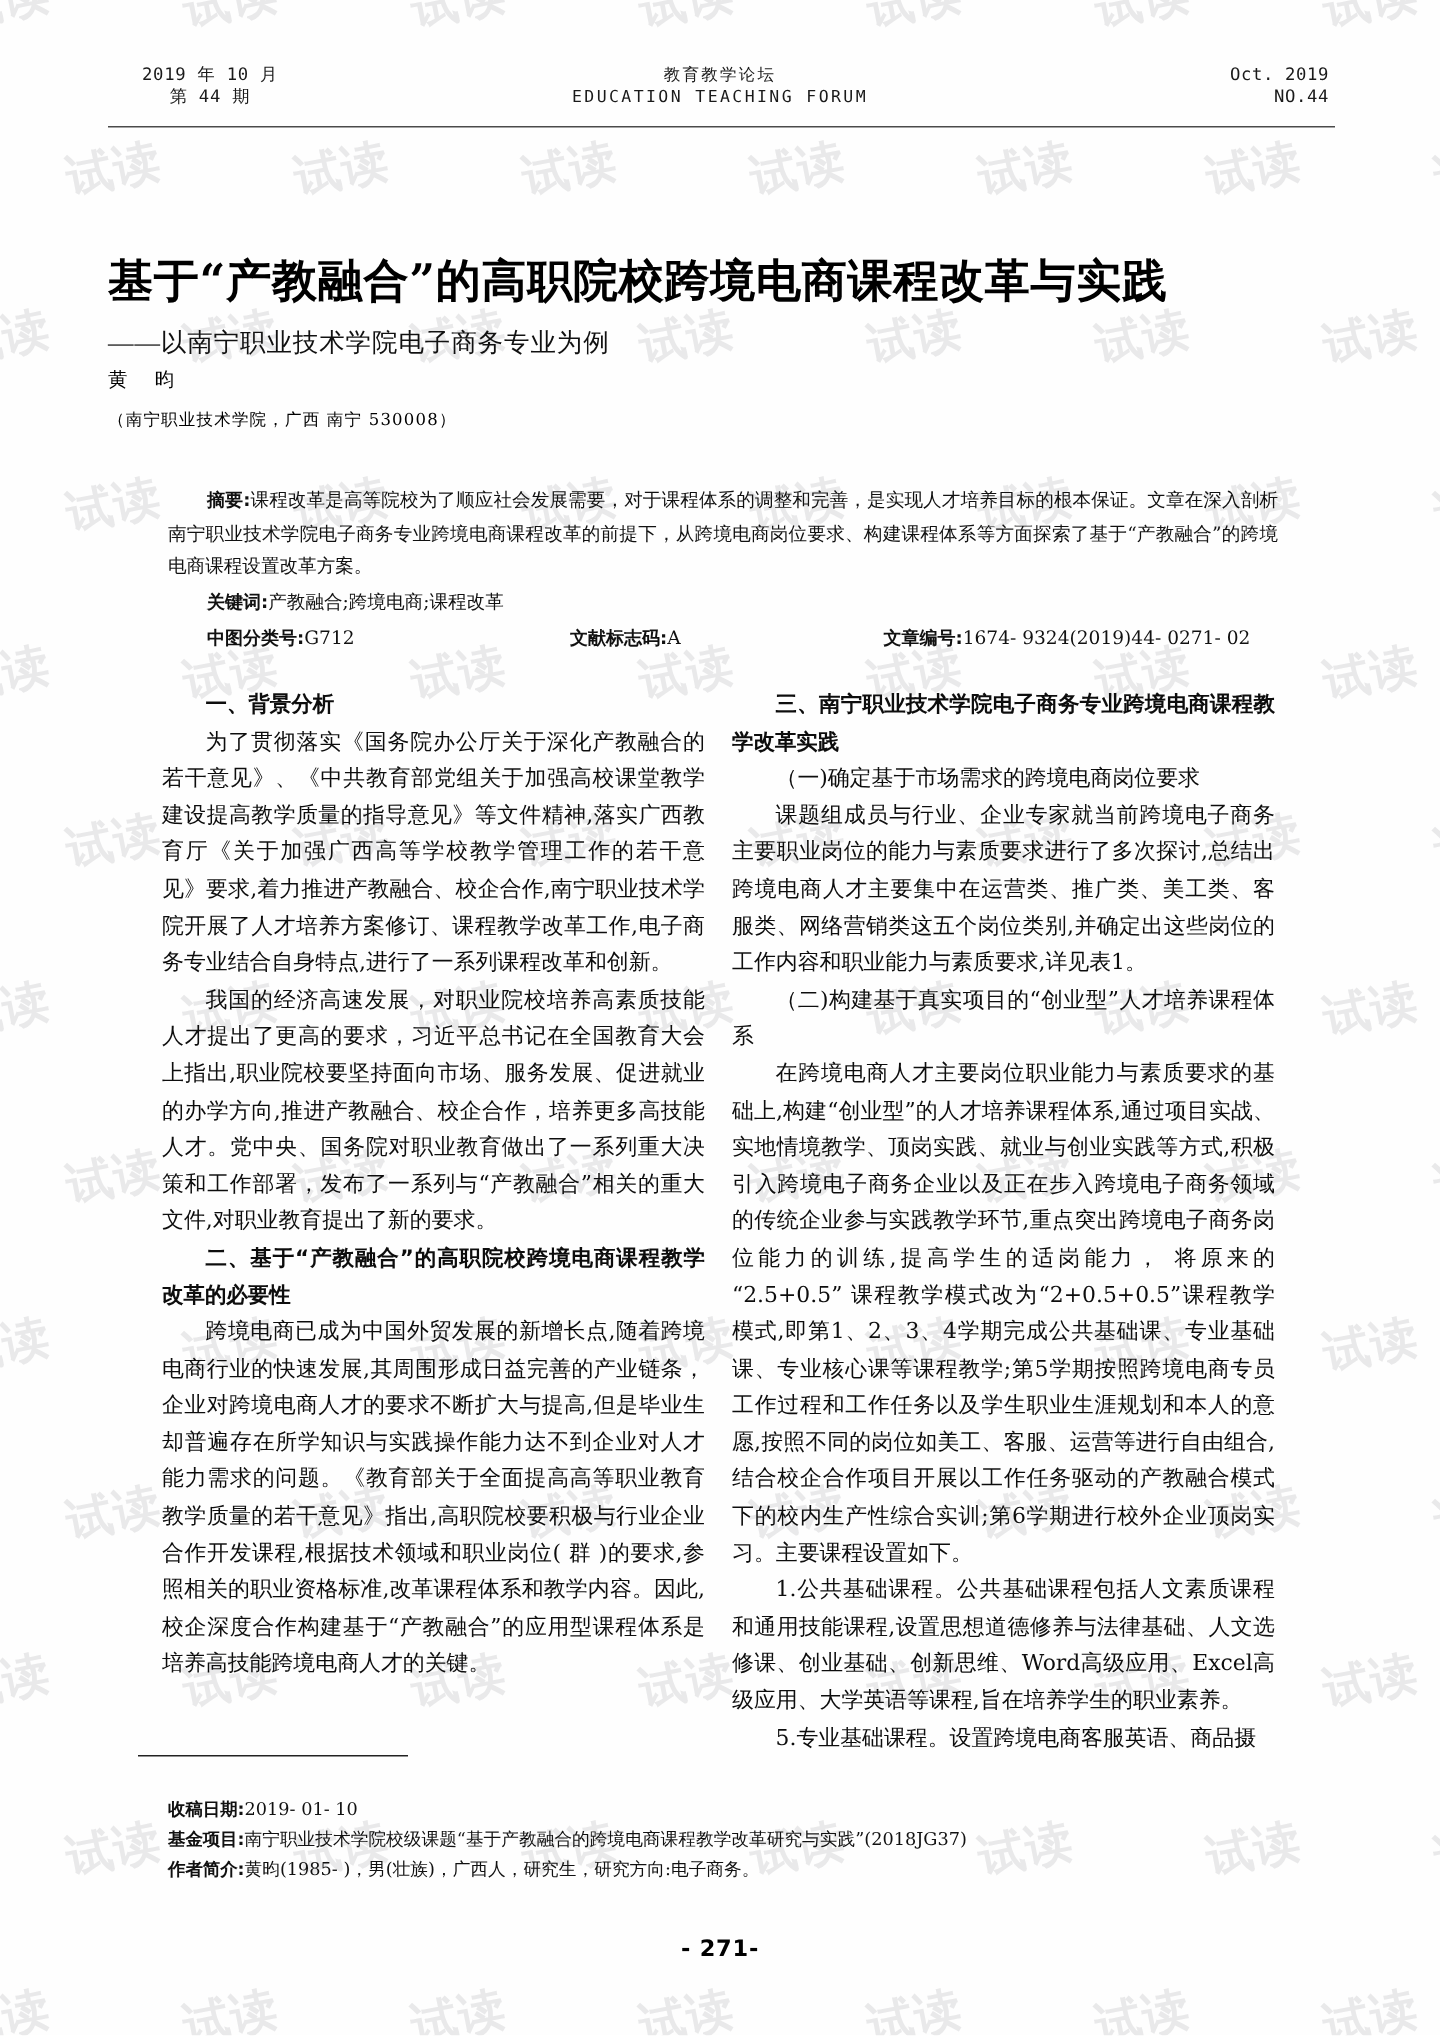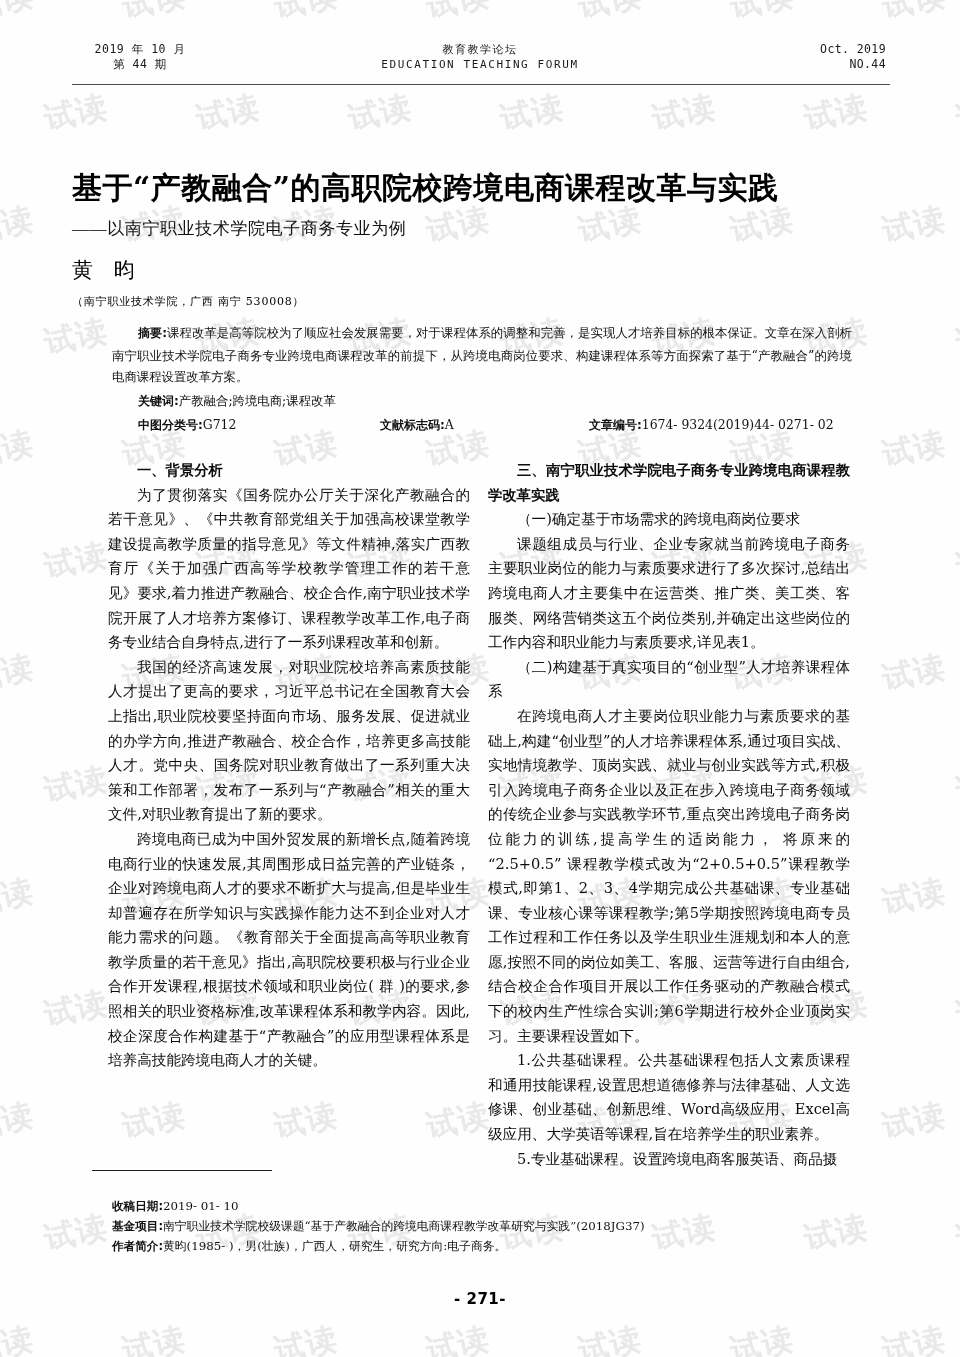--- a/index.html
+++ b/index.html
@@ -87,23 +87,23 @@
     white-space: nowrap;
   }
   .title-sub {
     margin-top: 9px;
     font-family: Liberation Serif, serif;
     font-size: 17px;
     letter-spacing: .6px;
     color: #111;
   }
   .author {
-    margin-top: 16px;
-    font-family: "DejaVu Serif", serif;
-    font-size: 21px;
+    margin-top: 4px;
+    font-family: "DejaVu Serif", serif;
+    font-size: 13px;
     letter-spacing: 7px;
   }
   .affil {
     margin-top: 10px;
     font-family: "DejaVu Serif", serif;
     font-size: 11px;
     letter-spacing: .8px;
   }
 
   
@@ -300,20 +300,21 @@
         <span class="c1"><span class="lbl">中图分类号:</span><span>G712</span></span>
         <span class="c2"><span class="lbl">文献标志码:</span><span>A</span></span>
         <span class="c3"><span class="lbl">文章编号:</span><span>1674- 9324(2019)44- 0271- 02</span></span>
       </div>
     </div>
 
     <div class="col col-left" id="col-left">
         <p class="hd">一、背景分析</p>
         <p>为了贯彻落实《国务院办公厅关于深化产教融合的若干意见》、《中共教育部党组关于加强高校课堂教学建设提高教学质量的指导意见》等文件精神,落实广西教育厅《关于加强广西高等学校教学管理工作的若干意见》要求,着力推进产教融合、校企合作,南宁职业技术学院开展了人才培养方案修订、课程教学改革工作,电子商务专业结合自身特点,进行了一系列课程改革和创新。</p>
         <p>我国的经济高速发展，对职业院校培养高素质技能人才提出了更高的要求，习近平总书记在全国教育大会上指出,职业院校要坚持面向市场、服务发展、促进就业的办学方向,推进产教融合、校企合作，培养更多高技能人才。党中央、国务院对职业教育做出了一系列重大决策和工作部署，发布了一系列与“产教融合”相关的重大文件,对职业教育提出了新的要求。</p>
+        <p class="hd">二、基于“产教融合”的高职院校跨境电商课程教学改革的必要性</p>
         <p>跨境电商已成为中国外贸发展的新增长点,随着跨境电商行业的快速发展,其周围形成日益完善的产业链条，企业对跨境电商人才的要求不断扩大与提高,但是毕业生却普遍存在所学知识与实践操作能力达不到企业对人才能力需求的问题。《教育部关于全面提高高等职业教育教学质量的若干意见》指出,高职院校要积极与行业企业合作开发课程,根据技术领域和职业岗位( 群 )的要求,参照相关的职业资格标准,改革课程体系和教学内容。因此,校企深度合作构建基于“产教融合”的应用型课程体系是培养高技能跨境电商人才的关键。</p>
       </div>
     <div class="col col-right" id="col-right">
         <p class="hd">三、南宁职业技术学院电子商务专业跨境电商课程教学改革实践</p>
         <p>（一)确定基于市场需求的跨境电商岗位要求</p>
         <p>课题组成员与行业、企业专家就当前跨境电子商务主要职业岗位的能力与素质要求进行了多次探讨,总结出跨境电商人才主要集中在运营类、推广类、美工类、客服类、网络营销类这五个岗位类别,并确定出这些岗位的工作内容和职业能力与素质要求,详见表1。</p>
         <p>（二)构建基于真实项目的“创业型”人才培养课程体系</p>
         <p>在跨境电商人才主要岗位职业能力与素质要求的基础上,构建“创业型”的人才培养课程体系,通过项目实战、实地情境教学、顶岗实践、就业与创业实践等方式,积极引入跨境电子商务企业以及正在步入跨境电子商务领域的传统企业参与实践教学环节,重点突出跨境电子商务岗位能力的训练,提高学生的适岗能力， 将原来的 “2.5+0.5” 课程教学模式改为“2+0.5+0.5”课程教学模式,即第1、2、3、4学期完成公共基础课、专业基础课、专业核心课等课程教学;第5学期按照跨境电商专员工作过程和工作任务以及学生职业生涯规划和本人的意愿,按照不同的岗位如美工、客服、运营等进行自由组合,结合校企合作项目开展以工作任务驱动的产教融合模式下的校内生产性综合实训;第6学期进行校外企业顶岗实习。主要课程设置如下。</p>
         <p>1.公共基础课程。公共基础课程包括人文素质课程和通用技能课程,设置思想道德修养与法律基础、人文选修课、创业基础、创新思维、Word高级应用、Excel高级应用、大学英语等课程,旨在培养学生的职业素养。</p>
         <p>5.专业基础课程。设置跨境电商客服英语、商品摄</p>

